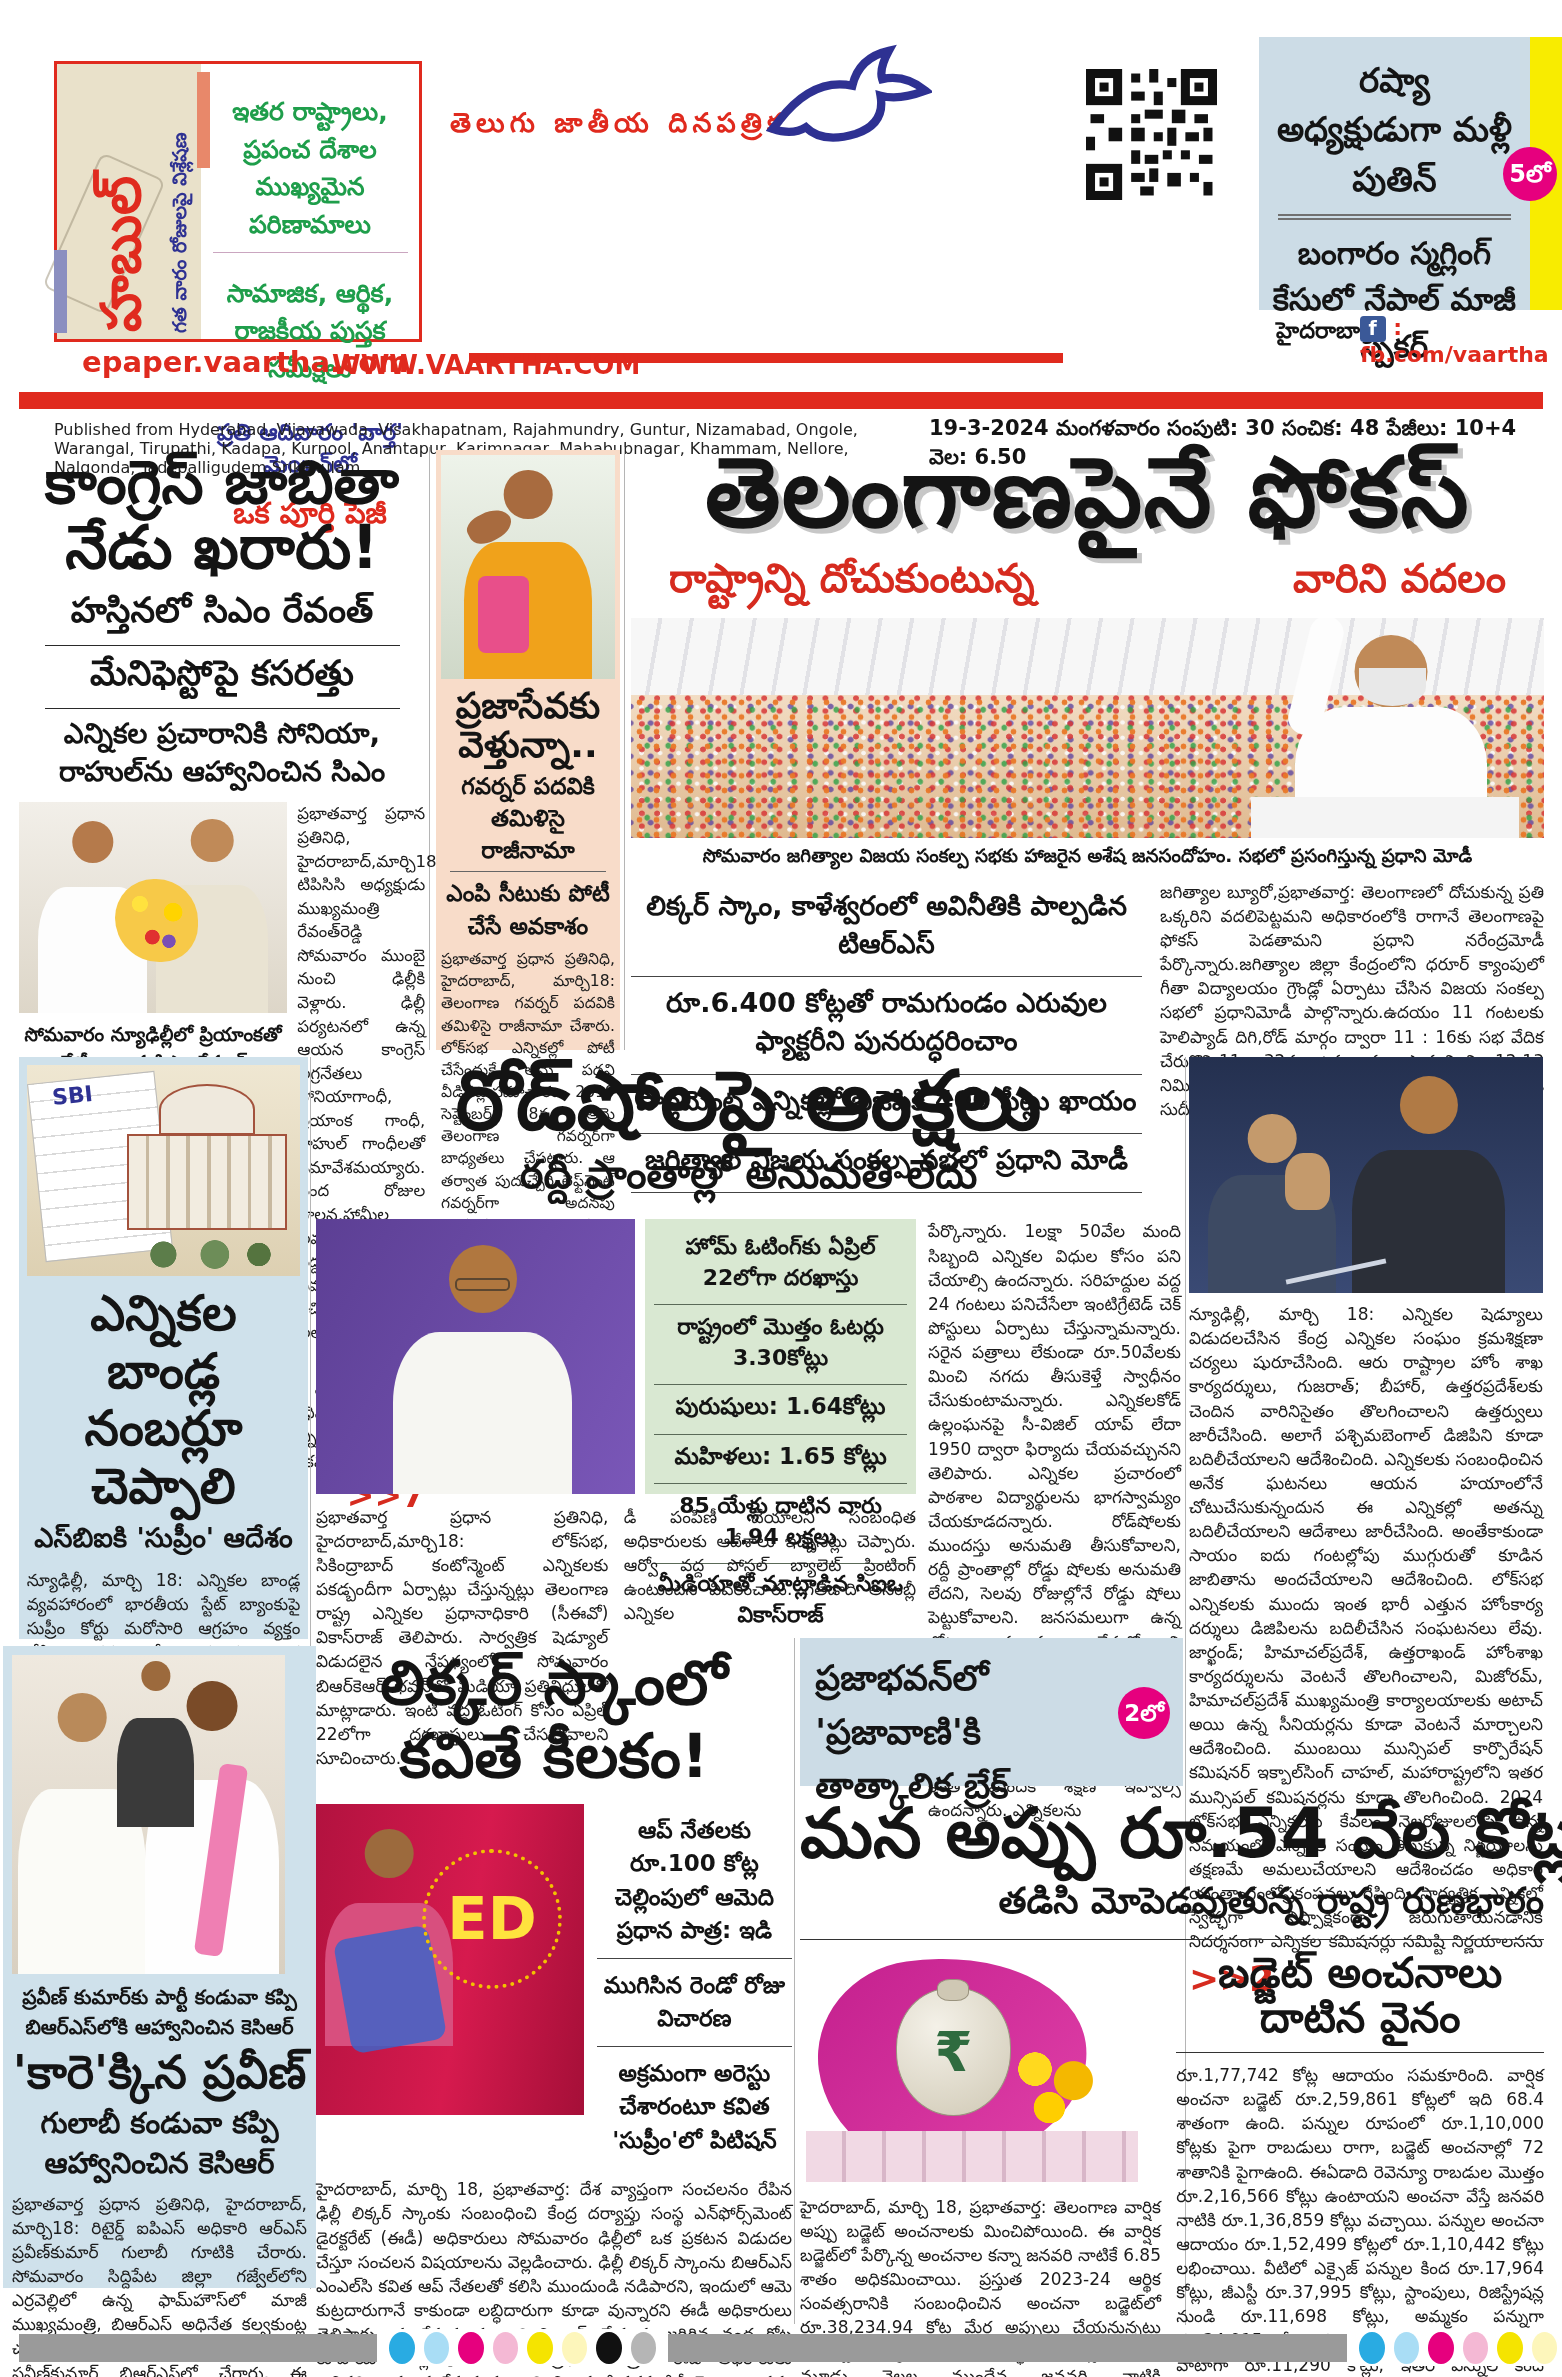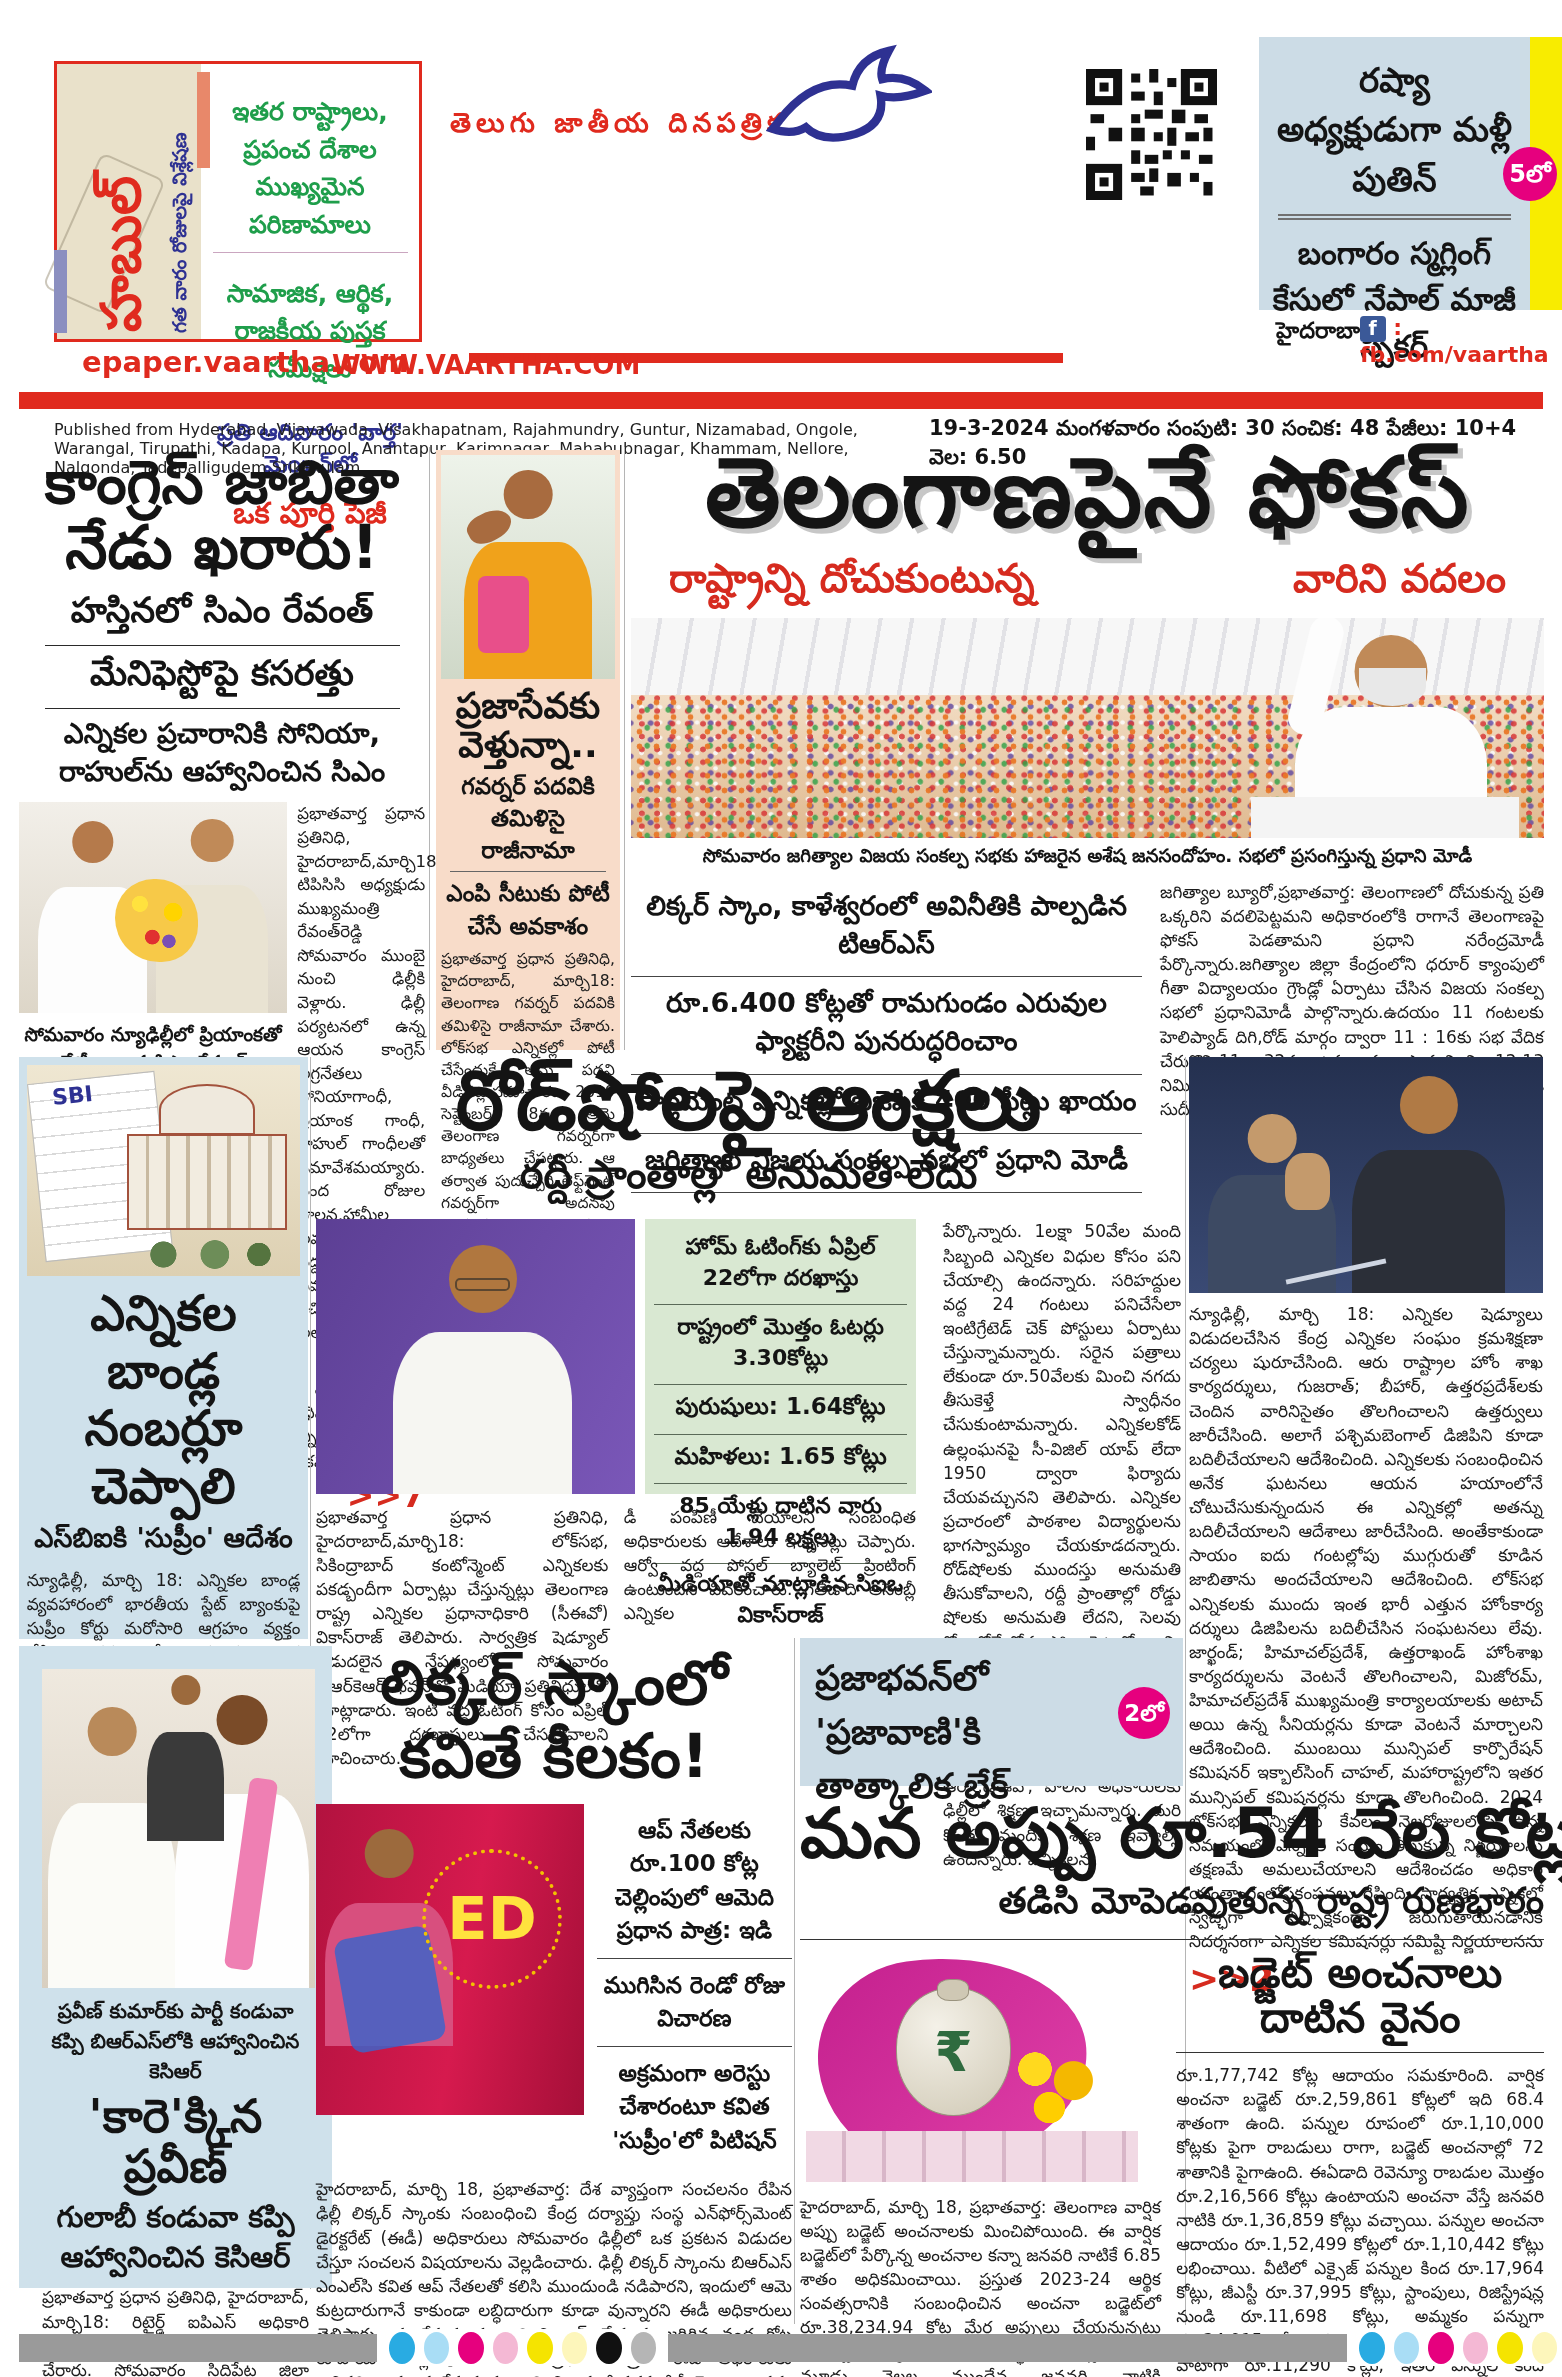--- a/index.html
+++ b/index.html
@@ -239,21 +239,21 @@
     <div class="c b" style="font-size:27px;margin-top:6.4px">ఎస్‌బిఐకి 'సుప్రీం' ఆదేశం</div>
     <div class="body-t" style="font-size:17px;margin-top:7.7px">
       <span>న్యూఢిల్లీ, మార్చి 18: ఎన్నికల బాండ్ల వ్యవహారంలో భారతీయ స్టేట్ బ్యాంకుపై సుప్రీం కోర్టు మరోసారి ఆగ్రహం వ్యక్తం చేసింది. తమ ఆదేశాల ప్రకారం బాండ్ల నంబర్లను కేంద్ర ఎన్నికల సంఘానికి ఇవ్వకపోవడంపై బ్యాంకును నిలదీసింది. నంబర్లతో సహా అన్ని వివరాలను ఇసికి ఇచ్చి మార్చి 21 లోగా తమకు ప్రమాణ పత్రాన్ని సమర్పించాలని ఎస్‌బిఐని ఆదేశించింది. 'బాండ్ల విషయంలో ఎస్‌బిఐ సెలెక్టివ్‌గా ఉండకూడదు. దీనికి సంబంధించిన ప్రతి సమాచారం బయటకు రావాలి.</span>
       <span class="jump" style="font-size:33px">&gt;&gt;2</span>
     </div>
   </div>
 
   <div class="abs" style="left:316px;top:1057px;width:865px">
     <div class="hl c" style="font-size:82px">రోడ్‌షోలపై ఆంక్షలు</div>
     <div class="c b" style="font-size:40px;margin-top:5.1px">రద్దీ ప్రాంతాల్లో అనుమతి లేదు</div>
-    <div style="display:flex;gap:27px;margin-top:12.8px">
+    <div style="display:flex;gap:12px;margin-top:12.8px">
       <div style="width:600px">
         <div style="display:flex;gap:10.2px">
           <div class="ph" style="width:319px;height:275px;background:linear-gradient(120deg,#5c3f94,#7a57b8)">
             <span class="person" style="left:77px;top:25.5px;width:179px;height:255px;--shirt:#f6f6f2;--skin:#b0773f">
                 <i></i>
                 <u></u>
               </span>
             <span class="abs" style="left:139px;top:59px;width:55px;height:12.8px;border:2.6px solid #5b4630;border-radius:5.1px"></span>
           </div>
           <div style="width:271px;height:275px;background:var(--green);padding:6.4px 9px">
@@ -288,21 +288,21 @@
       <span class="abs" style="left:96px;top:96px;width:45px;height:57px;background:#c49a6c;border-radius:40% 40% 30% 30%"></span>
     </div>
     <div class="body-t" style="font-size:17px;margin-top:9px">
       <span>న్యూఢిల్లీ, మార్చి 18: ఎన్నికల షెడ్యూలు విడుదలచేసిన కేంద్ర ఎన్నికల సంఘం క్రమశిక్షణా చర్యలు షురూచేసింది. ఆరు రాష్ట్రాల హోం శాఖ కార్యదర్శులు, గుజరాత్; బీహార్, ఉత్తరప్రదేశ్‌లకు చెందిన వారినిసైతం తొలగించాలని ఉత్తర్వులు జారీచేసింది. అలాగే పశ్చిమబెంగాల్ డిజిపిని కూడా బదిలీచేయాలని ఆదేశించింది. ఎన్నికలకు సంబంధించిన అనేక ఘటనలు ఆయన హయాంలోనే చోటుచేసుకున్నందున ఈ ఎన్నికల్లో అతన్ను బదిలీచేయాలని ఆదేశాలు జారీచేసింది. అంతేకాకుండా సాయం ఐదు గంటల్లోపు ముగ్గురుతో కూడిన జాబితాను అందచేయాలని ఆదేశించింది. లోక్‌సభ ఎన్నికలకు ముందు ఇంత భారీ ఎత్తున హోంకార్య దర్శులు డిజిపిలను బదిలీచేసిన సంఘటనలు లేవు. జార్ఖండ్; హిమాచల్‌ప్రదేశ్, ఉత్తరాఖండ్ హోంశాఖ కార్యదర్శులను వెంటనే తొలగించాలని, మిజోరమ్, హిమాచల్‌ప్రదేశ్ ముఖ్యమంత్రి కార్యాలయాలకు అటాచ్ అయి ఉన్న సీనియర్లను కూడా వెంటనే మార్చాలని ఆదేశించింది. ముంబయి మున్సిపల్ కార్పొరేషన్ కమిషనర్ ఇక్బాల్‌సింగ్ చాహల్, మహారాష్ట్రలోని ఇతర మున్సిపల్ కమిషనర్లను కూడా తొలగించింది. 2024 లోక్‌సభ ఎన్నికలకు కేవలం నెలరోజులలోపే ఉన్న సమయంలో ఎన్నికల సంఘం తీసుకున్న నిర్ణయాలను తక్షణమే అమలుచేయాలని ఆదేశించడం అధికార యంత్రాంగంలోప్రకంపనలు రేపింది. సార్వత్రిక ఎన్నికలో స్వేచ్ఛగా నిష్పాక్షికంగా జరుగుతాయనడానికి నిదర్శనంగా ఎన్నికల కమిషనర్లు సమిష్టి నిర్ణయాలనను</span>
       <span class="jump" style="font-size:36px">&gt;&gt;2</span>
     </div>
   </div>
 
   <div class="vline" style="left:794px;top:1638px;height:686px"></div>
 
-  <div class="abs" style="left:19px;top:1646px;width:313px;height:642px;background:var(--ltblue);padding:23px">
+  <div class="abs" style="left:3px;top:1646px;width:313px;height:642px;background:var(--ltblue);padding:9px">
     <div class="ph" style="width:273px;height:319px;background:linear-gradient(#efe9df,#d8cfc0)">
       <span class="person" style="left:6.4px;top:38px;width:128px;height:281px;--shirt:#fbfbf7;--skin:#b98a5a">
           <i></i>
           <u></u>
         </span>
       <span class="person" style="right:6.4px;top:25.5px;width:134px;height:294px;--shirt:#fefefe;--skin:#7a4b28">
           <i></i>
           <u></u>
         </span>
       <span class="person" style="left:105px;top:6.4px;width:77px;height:166px;--shirt:#3a3a3a;--skin:#9c6a3d">

